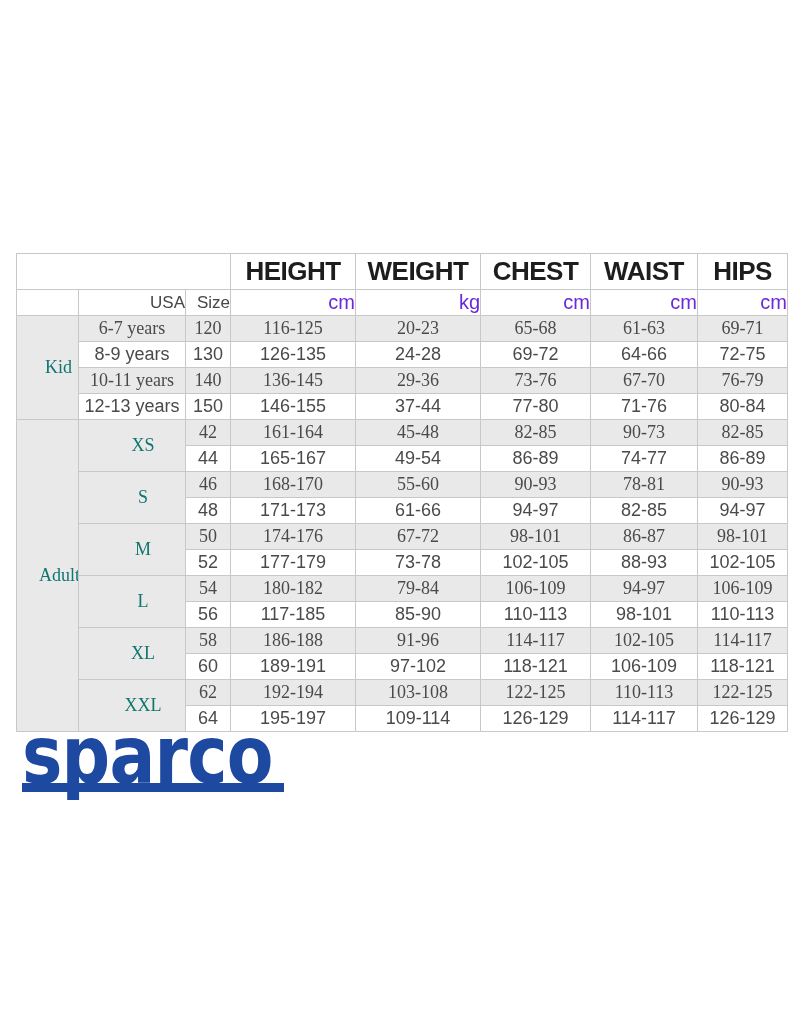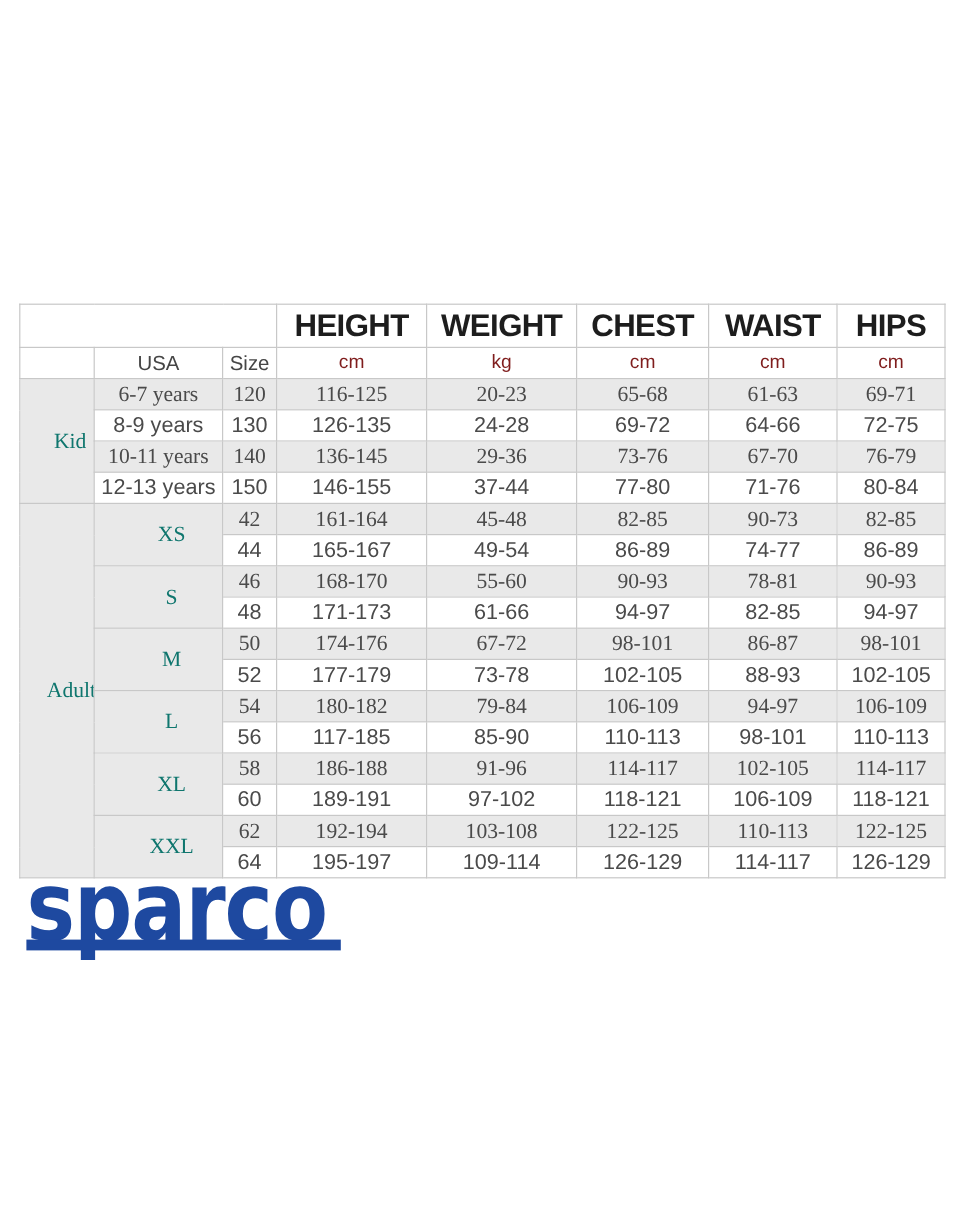--- a/index.html
+++ b/index.html
@@ -30,23 +30,23 @@
     white-space: nowrap;
   }
   tr.r-main th, tr.r-main td { height: 35px; }
   tr.r-main th {
     font-size: 26px;
     font-weight: 700;
     color: #1d1d1d;
     letter-spacing: -0.5px;
     text-align: center;
   }
-  tr.r-sub td { height: 25px; }
+  tr.r-sub td { height: 25px; text-align: right; }
   td.subhead { font-size: 17px; color: #464646; }
-  td.unit { font-size: 16px; color: #7f1d1d; }
+  td.unit { font-size: 20px; color: #6d28d9; }
   tbody td { height: 25px; font-size: 18px; color: #4a4a4a; }
   tr.shade td { background: #e9e9e9; font-family: Liberation Serif, serif; }
   td.grp { background: #e9e9e9; font-size: 18px; color: #0f766e; padding-left: 22px; }
   td.blank { background: #ffffff; }
   .logo {
     position: absolute;
     left: 22px;
     top: 716px;
     width: 262px;
     height: 84px;

